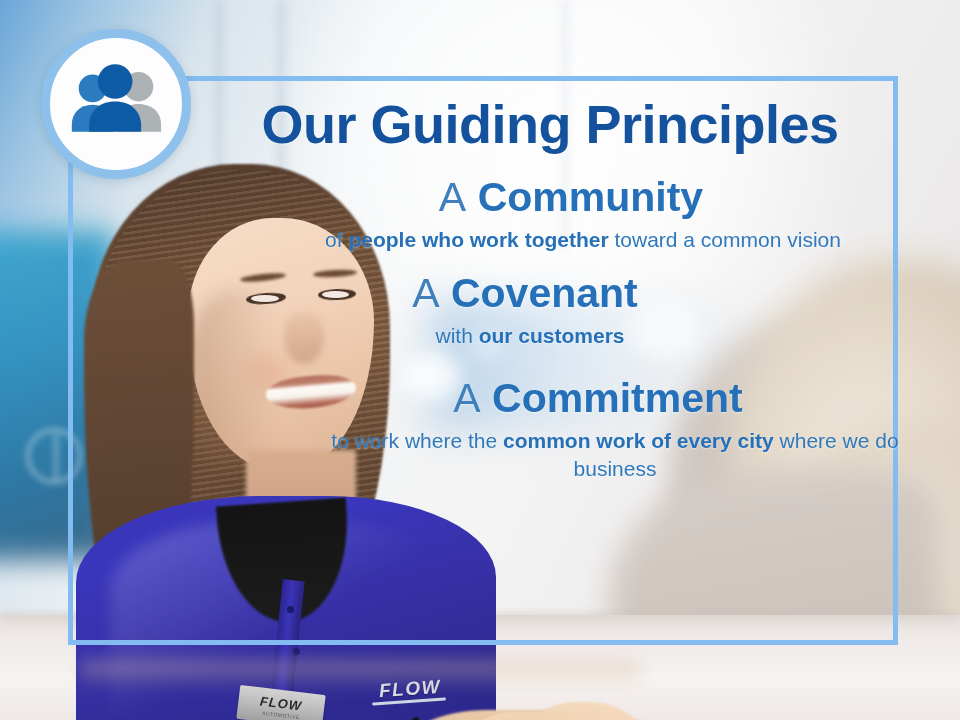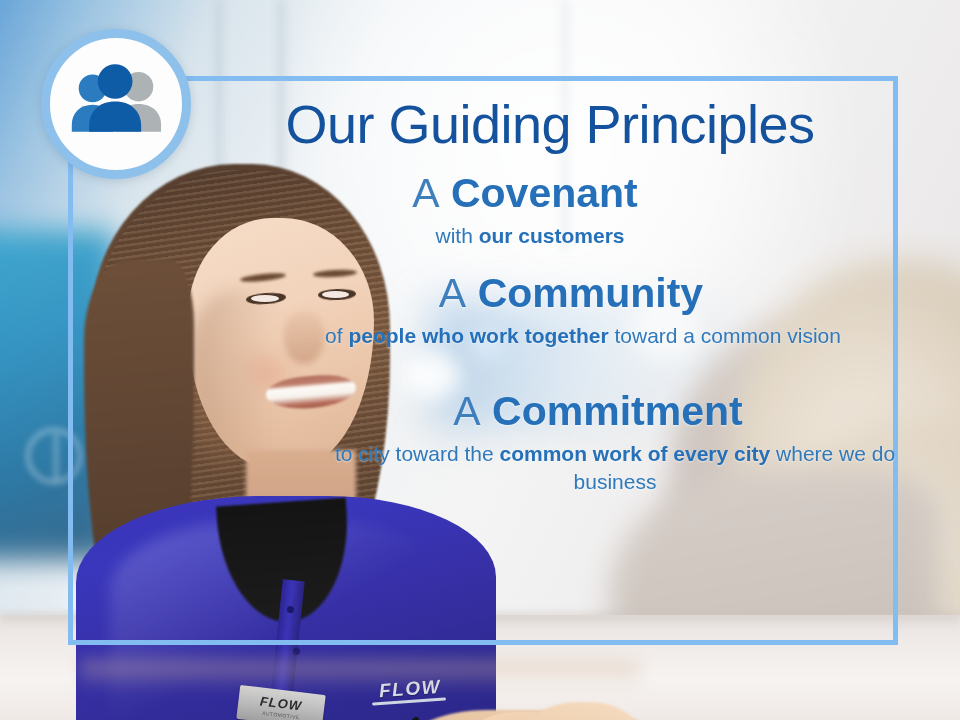--- a/index.html
+++ b/index.html
@@ -271,21 +271,21 @@
     display:flex; align-items:center; justify-content:center;
   }
   .badge-circle svg{ width:104px; height:80px; display:block; }
 
   
   .content{
     position:absolute; left:200px; top:86px; width:700px; height:560px;
     text-align:center;
   }
   .title{
-    font-size:54px; font-weight:normal; color:#14529e;
+    font-size:54px; font-weight:bold; color:#14529e;
     letter-spacing:-.5px; line-height:1.05;
     margin-top:10px;
     text-shadow:0 1px 2px rgba(255,255,255,.55);
   }
   .principle{ margin-top:18px; }
   .p-head{
     font-size:41px; line-height:1.12; color:#2570b8;
     text-shadow:0 1px 2px rgba(255,255,255,.5);
   }
   .p-head .art{ font-weight:300; color:#3f7fbe; }
@@ -295,21 +295,21 @@
     text-shadow:0 1px 2px rgba(255,255,255,.5);
   }
   .p-sub b{ font-weight:bold; color:#2570b8; }
 
   
   .pr-1 .p-head{ padding-right:50px; }
   .pr-1 .p-sub { padding-right:40px; }
   .pr-2 { margin-top:22px; }
   .pr-2 .p-head{ padding-left:42px; }
   .pr-2 .p-sub { padding-left:66px; }
-  .pr-3 { margin-top:39px; }
+  .pr-3 { margin-top:26px; }
   .pr-3 .p-head{ padding-left:96px; }
   .pr-3 .p-sub { padding-left:130px; }
 </style>
 </head>
 <body>
 
 <div id="stage">
 
   <div class="photo">
     <div class="bg-base"></div>
@@ -383,44 +383,44 @@
       <path d="M33 47c-15 0-24 10-24 23v8h48v-8c0-13-9-23-24-23z" fill="#2a7bc0"></path>
 
       <circle cx="59" cy="20" r="20" fill="#0e5ba6"></circle>
       <path d="M59 43c-19 0-30 12-30 28v7h60v-7c0-16-11-28-30-28z" fill="#0e5ba6"></path>
     </svg>
   </div>
 
   <div class="content">
     <div class="title">Our Guiding Principles</div>
 
+    <div class="principle pr-2">
+      <div class="p-head">
+        <span class="art">A</span>
+        <span class="noun">Community</span>
+      </div>
+      <div class="p-sub">
+        <span>of </span><b>people who work together</b><span> toward a common vision</span>
+      </div>
+    </div>
+
     <div class="principle pr-1">
       <div class="p-head">
         <span class="art">A</span>
         <span class="noun">Covenant</span>
       </div>
       <div class="p-sub">
         <span>with </span><b>our customers</b><span></span>
       </div>
     </div>
 
-    <div class="principle pr-2">
-      <div class="p-head">
-        <span class="art">A</span>
-        <span class="noun">Community</span>
-      </div>
-      <div class="p-sub">
-        <span>of </span><b>people who work together</b><span> toward a common vision</span>
-      </div>
-    </div>
-
     <div class="principle pr-3">
       <div class="p-head">
         <span class="art">A</span>
         <span class="noun">Commitment</span>
       </div>
       <div class="p-sub">
-        <span>to city toward the </span><b>common work of every city</b><span> where we do business</span>
+        <span>to work where the </span><b>common work of every city</b><span> where we do business</span>
       </div>
     </div>
   </div>
 
 </div>
 
 </body></html>

